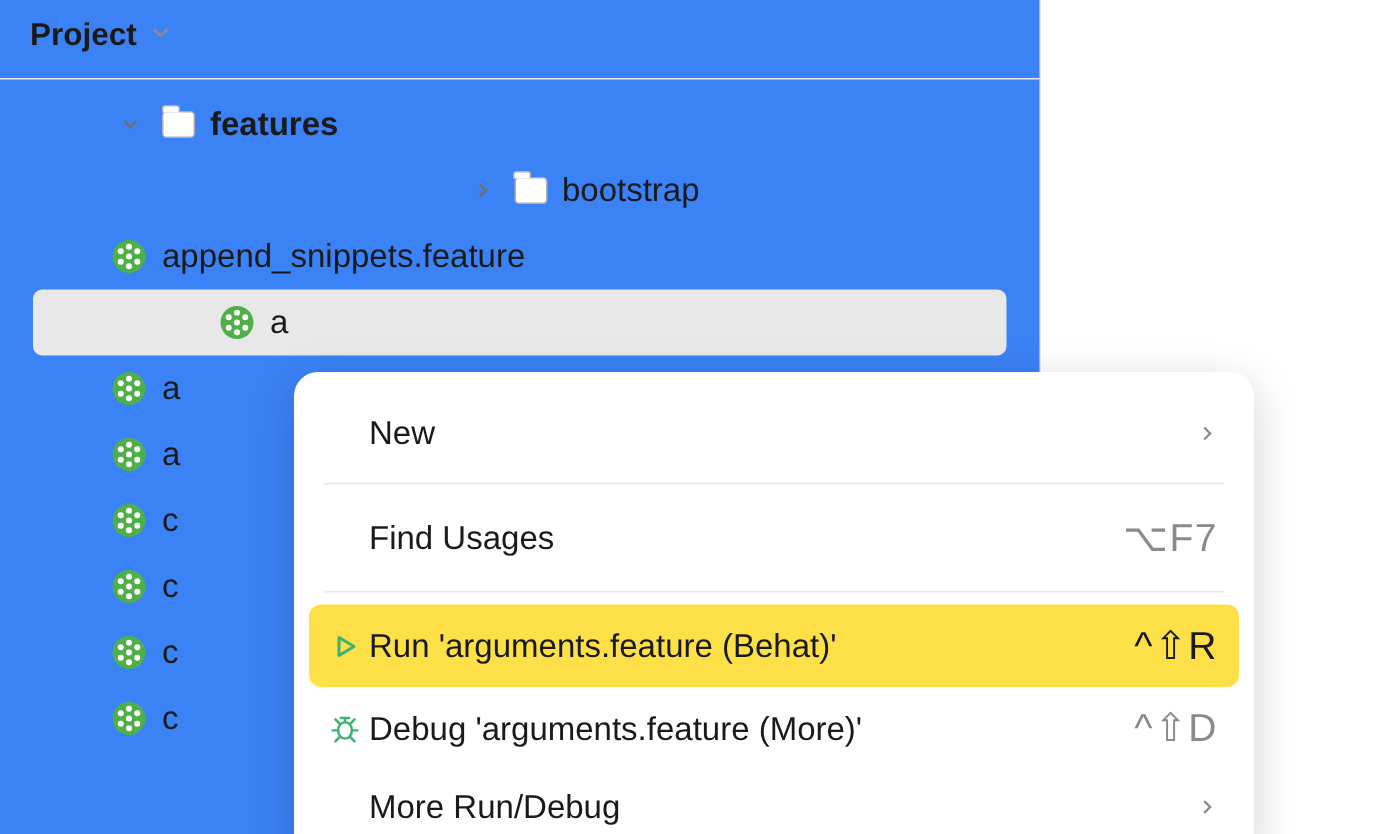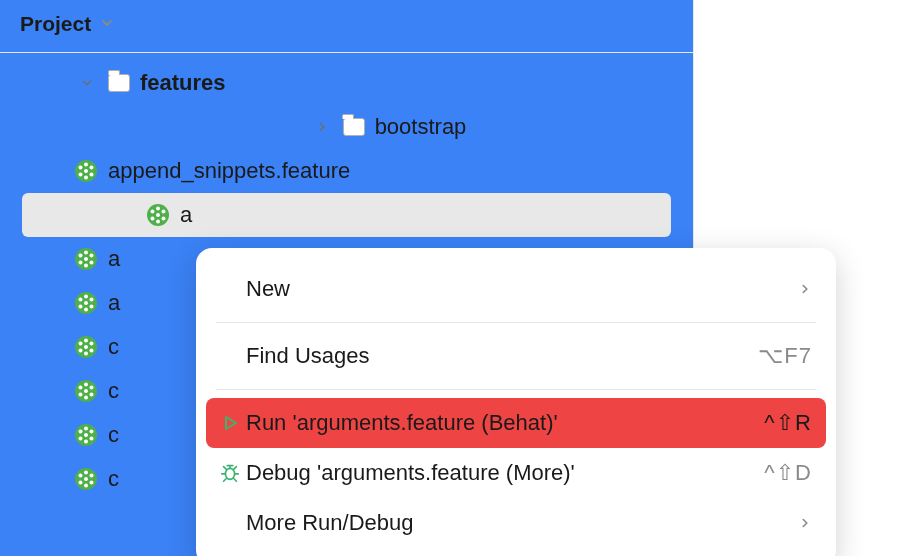--- a/index.html
+++ b/index.html
@@ -110,38 +110,38 @@
     }
     .menu-item {
       display: flex;
       align-items: center;
       padding: 12px 24px 12px 18px;
       font-size: 22px;
       color: #1a1a1a;
       position: relative;
     }
     .menu-item.highlighted {
-      background: #ef4444;
+      background: #fde047;
       border-radius: 8px;
       margin: 0 10px;
       padding: 12px 14px 12px 8px;
     }
     .menu-icon-slot {
       width: 32px;
       display: inline-flex;
       align-items: center;
       justify-content: center;
       margin-right: 0px;
     }
     .menu-label {
       flex: 1;
     }
     .menu-shortcut {
       color: #8a8a8a;
-      font-size: 22px;
+      font-size: 26px;
       letter-spacing: 1px;
       margin-left: 38px;
     }
     .menu-item.highlighted .menu-shortcut {
       color: #1a1a1a;
     }
     .menu-chevron {
       color: #8a8a8a;
     }
     .menu-sep {

